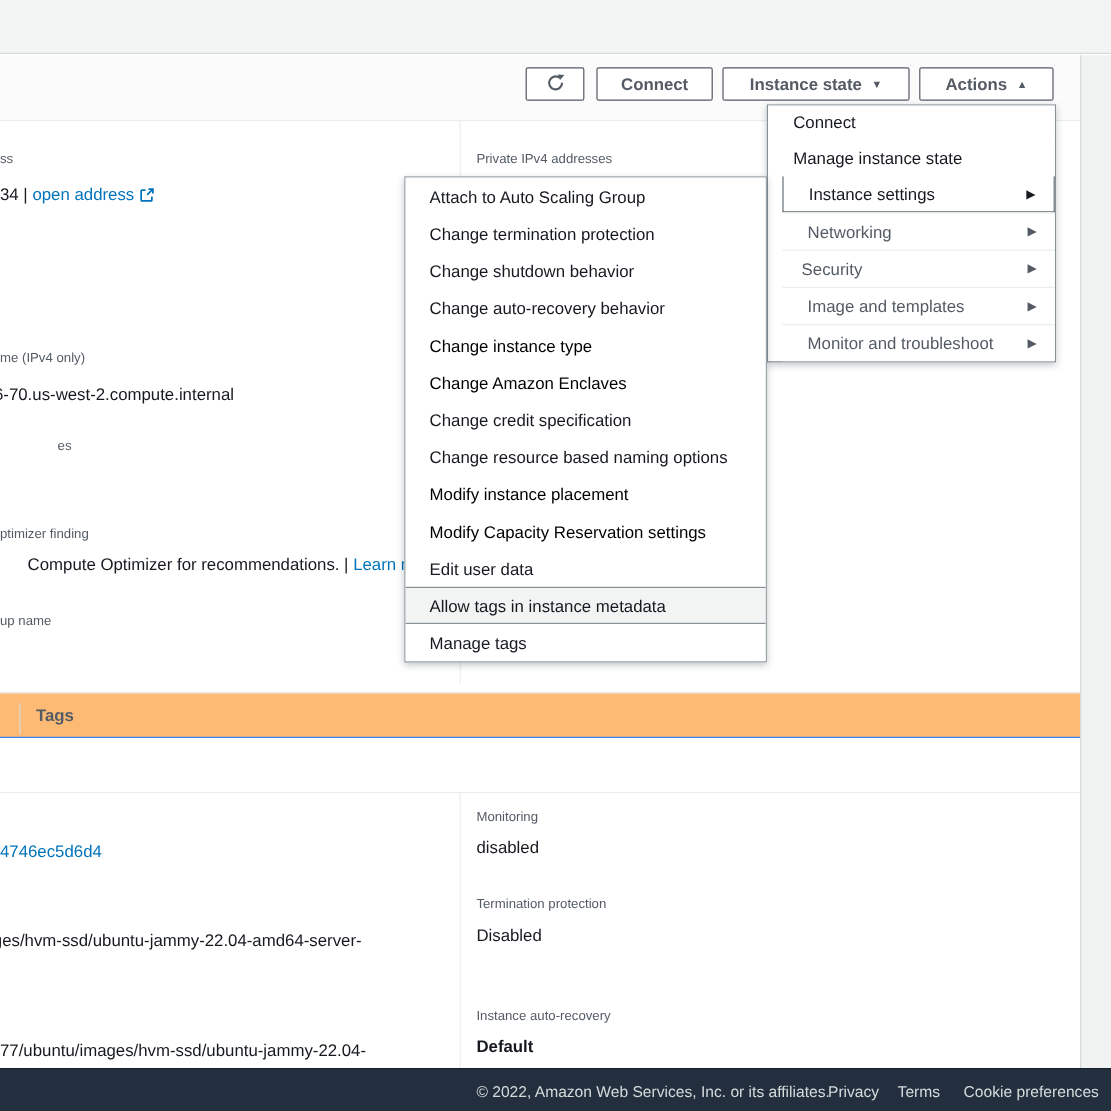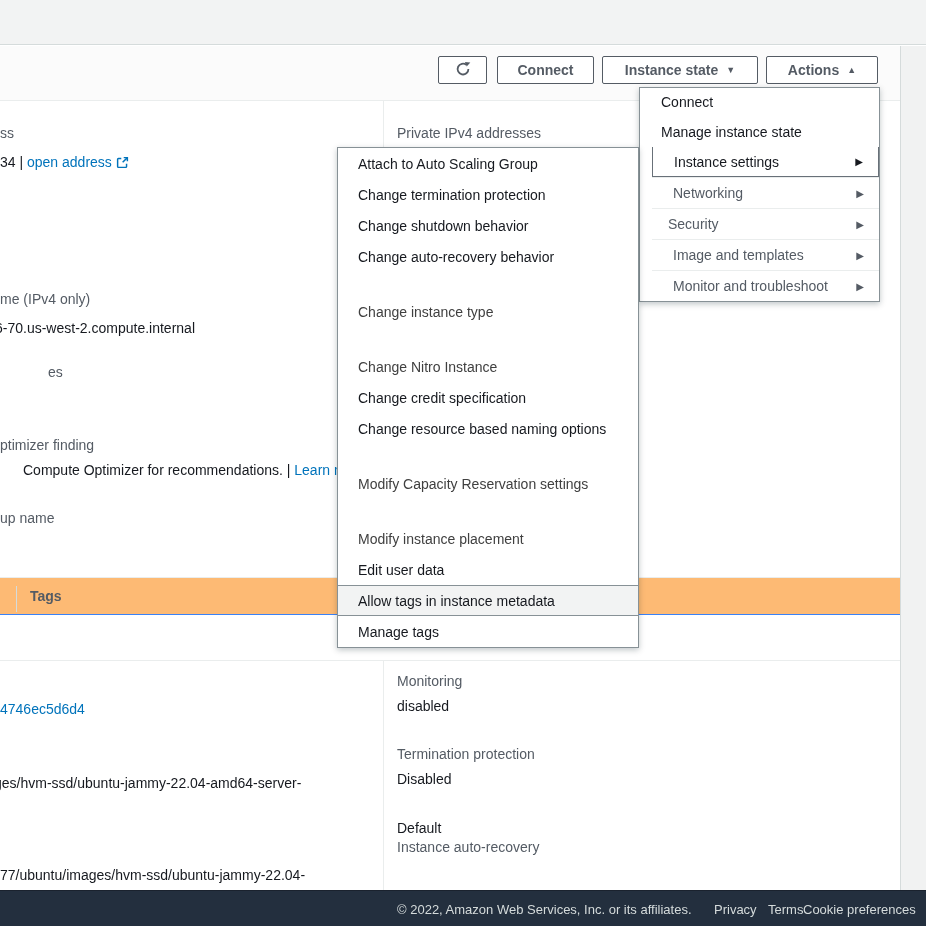--- a/index.html
+++ b/index.html
@@ -15,21 +15,21 @@
   
   .btn { position:absolute; top:56px; height:28px; background:#fff; border:1px solid #545b64; border-radius:2px;
          color:#545b64; font-weight:bold; font-size:14px; display:flex; align-items:center; justify-content:center; gap:8px; cursor:pointer; }
   .btn .tri { font-size:9px; line-height:1; }
   .btn-refresh { left:438px; width:49px; }
   .btn-connect { left:497px; width:97px; }
   .btn-state   { left:602px; width:156px; }
   .btn-actions { left:766px; width:112px; }
 
   
-  .lbl { position:absolute; font-size:14px; line-height:20px; color:#545b64; white-space:nowrap; }
+  .lbl { position:absolute; font-size:11px; line-height:20px; color:#545b64; white-space:nowrap; }
   .val { position:absolute; font-size:14px; line-height:20px; color:#16191f; white-space:nowrap; }
   .link { color:#0073bb; text-decoration:none; cursor:pointer; }
   .vdiv { position:absolute; width:1px; background:#eaeded; }
   .hdiv { position:absolute; height:1px; background:#eaeded; }
 
   
   .tabbar { position:absolute; left:0; top:577px; width:900px; height:38px; background:#fdba74; border-top:1px solid #eaeded; border-bottom:1px solid #3b82f6; }
   .tabsep { position:absolute; left:16px; top:8px; width:1px; height:26px; background:#d5dbdb; }
   .tab-active { position:absolute; left:30px; top:10px; font-size:14px; font-weight:bold; color:#545b64; cursor:pointer; }
 
@@ -39,21 +39,21 @@
   .menu-item { height:30px; display:flex; align-items:center; padding:0 15px 0 21px; font-size:14px; color:#16191f; cursor:pointer; background:#fff; }
   .menu-item .grow { flex:1; }
   .menu-item .arrow { font-size:10px; color:#545b64; }
   .menu-item.parent { font-weight:normal; color:#545b64; border-top:1px solid #eaeded;margin-left:12px; }
   .menu-item.parent.first-parent { border-top:none; }
   .menu-item.active { border:1px solid #687078; color:#16191f; height:30px; }
   .menu-item.active .arrow { color:#16191f; }
 
   .submenu { left:337px; top:147px; width:302px; }
   .submenu-item { height:31px; display:flex; align-items:center; padding:0 16px 0 20px; font-size:14px; color:#16191f; cursor:pointer; background:#fff; white-space:nowrap; }
-  .submenu-item.disabled { color:#404040; cursor:default;margin-top:24px; }
+  .submenu-item.disabled { color:#000000; cursor:default; }
   .submenu-item.highlighted { background:#f2f3f3; border-top:1px solid #879196; border-bottom:1px solid #879196; }
 
   
   .footer { position:absolute; left:0; top:890px; width:926px; height:36px; background:#232f3e; border-top:1px solid #1a222e; }
   .footer span, .footer a { position:absolute; top:11px; font-size:13px; color:#d5dbdb; white-space:nowrap; text-decoration:none; }
   .footer a { cursor:pointer; }
 
   .icon-inline { display:inline-block; vertical-align:-2px; margin-left:4px; }
 </style>
 </head>
@@ -119,21 +119,21 @@
 
   <div class="val" style="left:0; top:699px;"><span class="link">4746ec5d6d4</span></div>
   <div class="val" style="left:-6px; top:773px;">ges/hvm-ssd/ubuntu-jammy-22.04-amd64-server-</div>
   <div class="val" style="left:0; top:865px;">77/ubuntu/images/hvm-ssd/ubuntu-jammy-22.04-</div>
 
   <div class="lbl" style="left:397px; top:671px;">Monitoring</div>
   <div class="val" style="left:397px; top:696px;">disabled</div>
   <div class="lbl" style="left:397px; top:744px;">Termination protection</div>
   <div class="val" style="left:397px; top:769px;">Disabled</div>
   <div class="lbl" style="left:397px; top:837px;">Instance auto-recovery</div>
-  <div class="val" style="left:397px; top:818px;">Default</div>
+  <div class="val" style="left:397px; top:862px;font-weight:bold;">Default</div>
 
   <div class="right-strip"></div>
 
   <div class="menu actions-menu">
     <div class="menu-item" style="height:28px;">Connect</div>
     <div class="menu-item" style="height:31px;">Manage instance state</div>
     <div class="menu-item parent first-parent active">
       <span>Instance settings</span>
         <span class="grow"></span>
       <span class="arrow">▶</span>
@@ -159,30 +159,30 @@
       <span class="arrow">▶</span>
     </div>
   </div>
 
   <div class="menu submenu">
     <div class="submenu-item">Attach to Auto Scaling Group</div>
     <div class="submenu-item">Change termination protection</div>
     <div class="submenu-item">Change shutdown behavior</div>
     <div class="submenu-item">Change auto-recovery behavior</div>
     <div class="submenu-item disabled">Change instance type</div>
-    <div class="submenu-item disabled">Change Nitro Instance</div>
+    <div class="submenu-item disabled">Change Amazon Enclaves</div>
     <div class="submenu-item">Change credit specification</div>
     <div class="submenu-item">Change resource based naming options</div>
+    <div class="submenu-item disabled">Modify instance placement</div>
     <div class="submenu-item disabled">Modify Capacity Reservation settings</div>
-    <div class="submenu-item disabled">Modify instance placement</div>
     <div class="submenu-item">Edit user data</div>
     <div class="submenu-item highlighted">Allow tags in instance metadata</div>
     <div class="submenu-item">Manage tags</div>
   </div>
 
   <div class="footer">
     <span style="left:397px;">© 2022, Amazon Web Services, Inc. or its affiliates.</span>
-    <a style="left:714px;">Privacy</a>
-    <a style="left:748px;margin-left:20px;">Terms</a>
+    <a style="left:690px;">Privacy</a>
+    <a style="left:748px;">Terms</a>
     <a style="left:803px;">Cookie preferences</a>
   </div>
 
 </div>
 
 </body></html>

